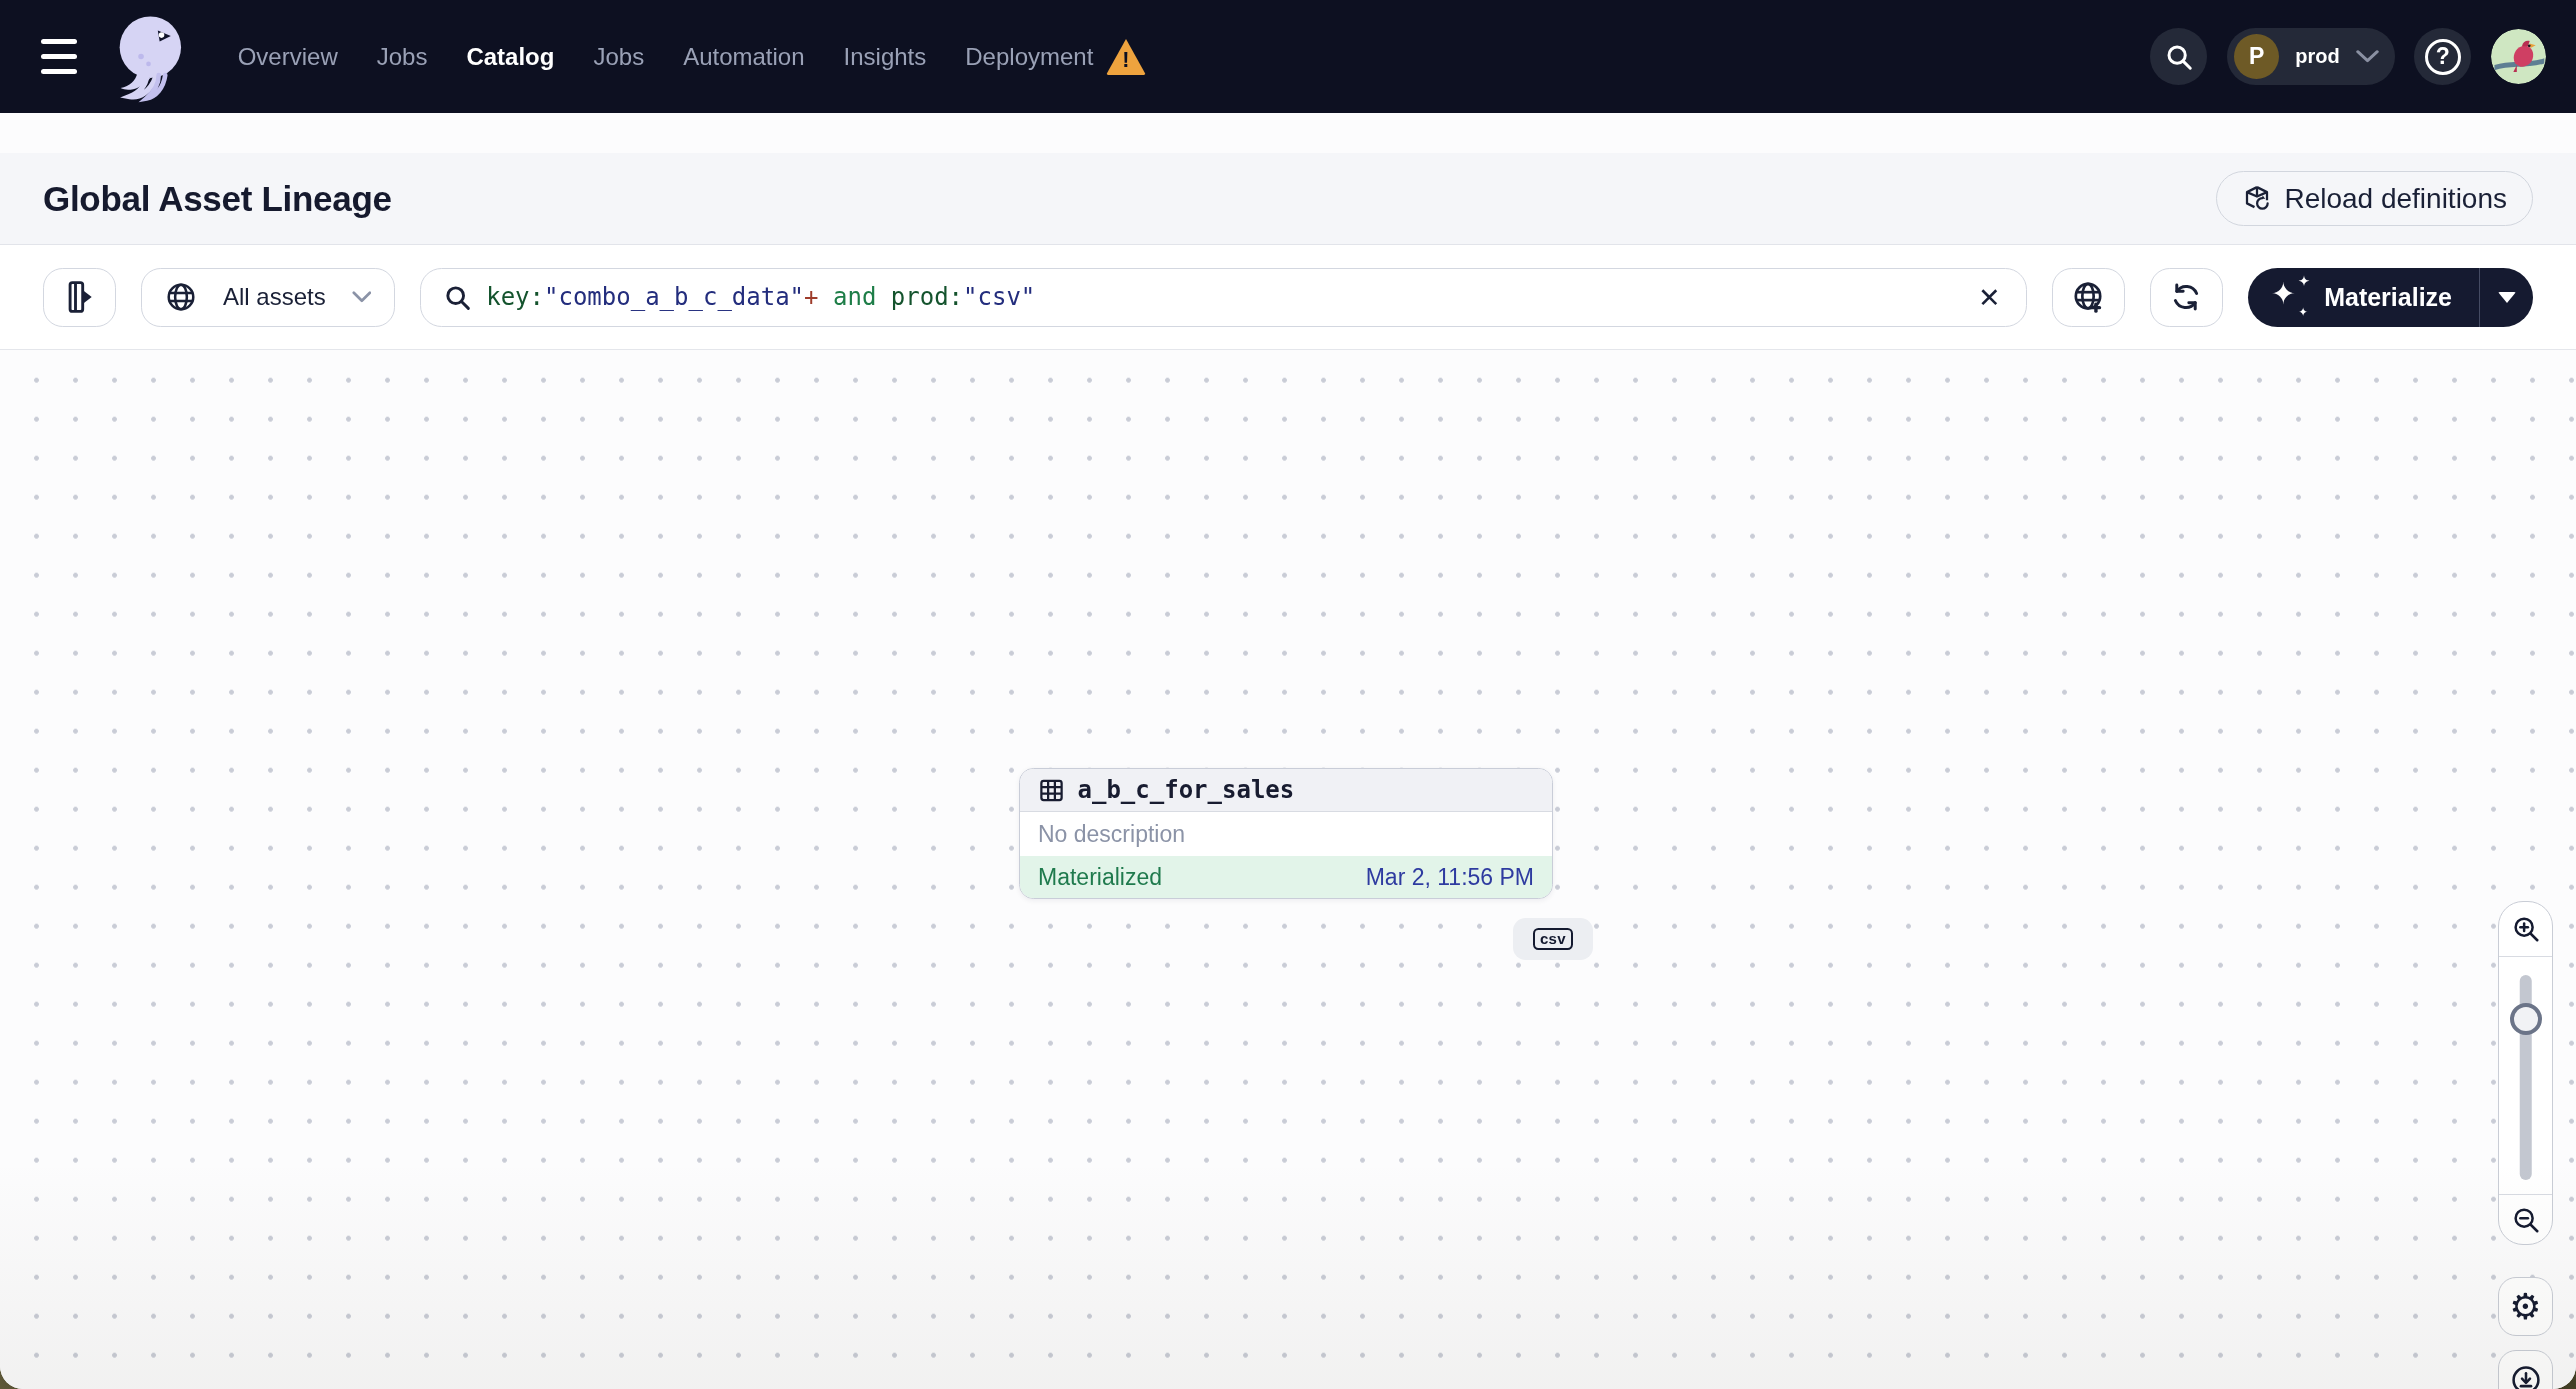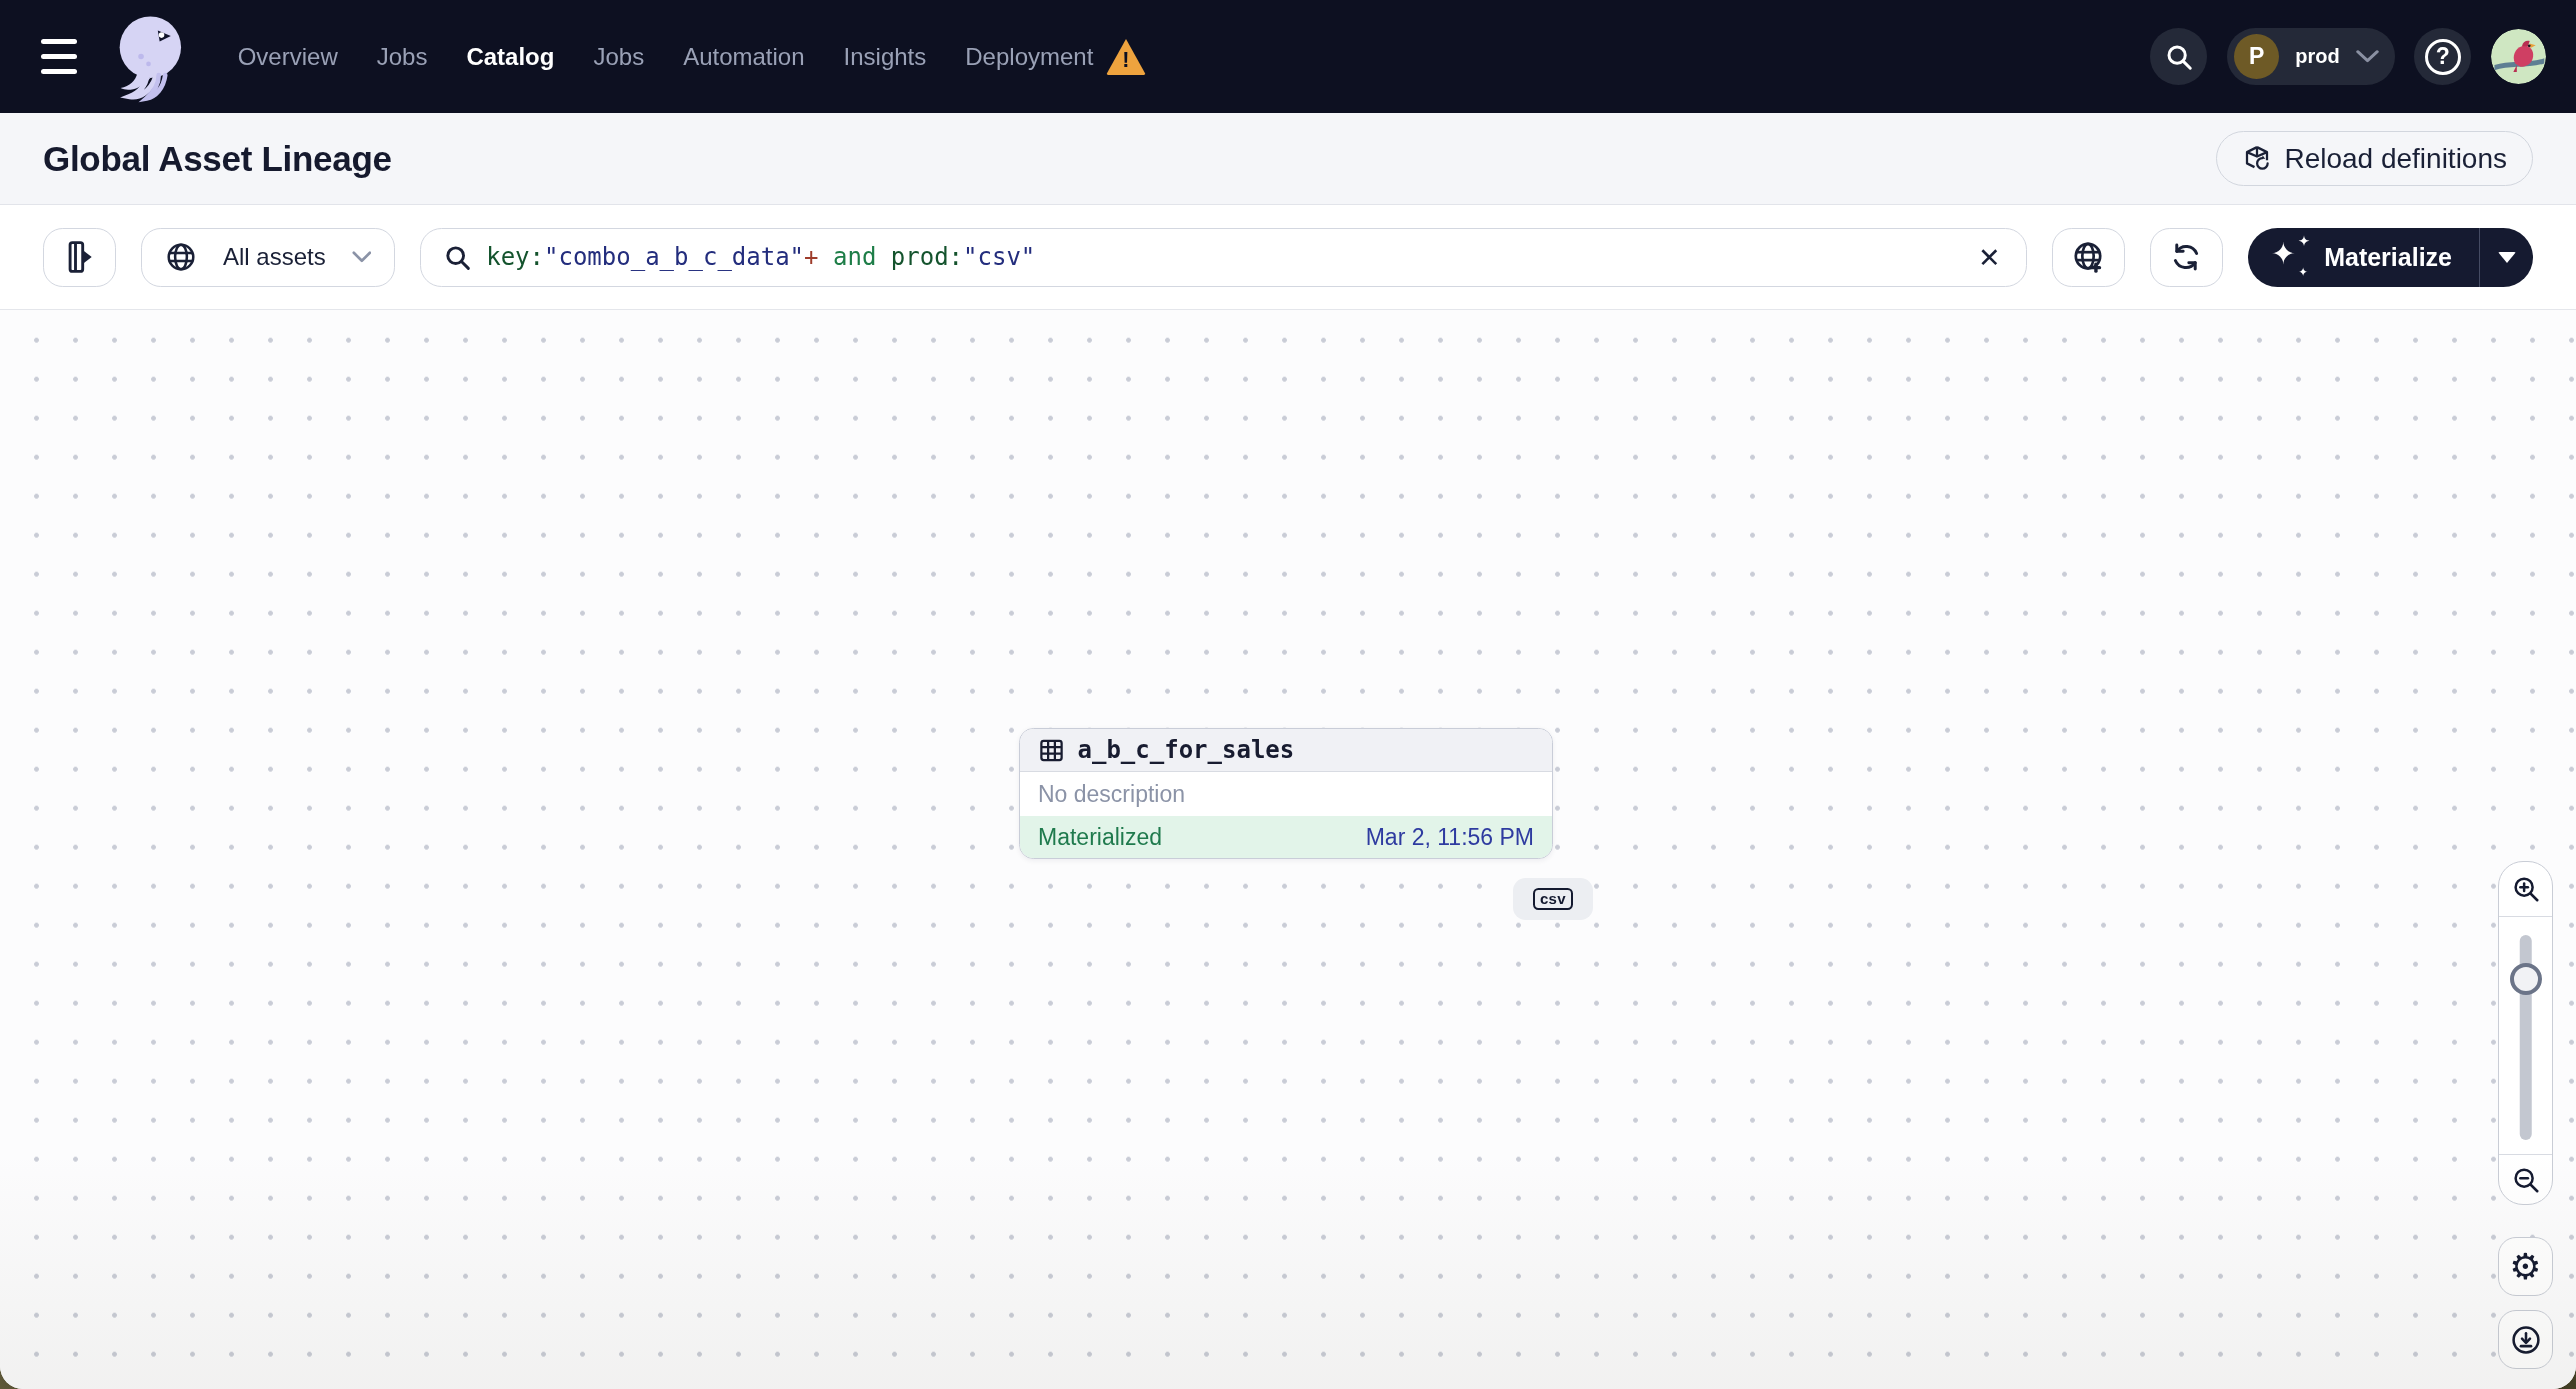--- a/index.html
+++ b/index.html
@@ -41,21 +41,21 @@
   .env-pill { height: 57px; border-radius: 29px; background: #242938; display: flex; align-items: center; padding: 0 16px 0 7.2px; gap: 16px; cursor: pointer; }
   .env-avatar { width: 45px; height: 45px; border-radius: 50%; background: #6e5a26; color: #fff; font-size: 23px; font-weight: 700; display: flex; align-items: center; justify-content: center; }
   .env-name { color: #ffffff; font-size: 20px; font-weight: 600; }
   .help-q { width: 36px; height: 36px; border-radius: 50%; border: 3.6px solid #fff; color: #fff; font-size: 23px; font-weight: 700; display: flex; align-items: center; justify-content: center; }
   .avatar { width: 55px; height: 55px; border-radius: 50%; overflow: hidden; cursor: pointer; flex: 0 0 auto; }
 
   
   .pageheader {
     height: 92px; flex: 0 0 92px;
     background: #f5f6f9; border-bottom: 1.8px solid #e2e4ea;
-    display: flex; align-items: center; padding: 0 43px;
+    display: flex; align-items: center; padding: 0 43px; margin-top: 40px;
   }
   .page-title { font-size: 35px; font-weight: 700; color: #161a2e; letter-spacing: -0.3px; }
   .reload-btn {
     margin-left: auto; height: 55px; border-radius: 28px;
     border: 1.8px solid #d2d6de; background: transparent;
     display: flex; align-items: center; gap: 12.5px; padding: 0 25px;
     font-family: inherit; font-size: 28px; color: #1a2036; cursor: pointer;
   }
 
   

